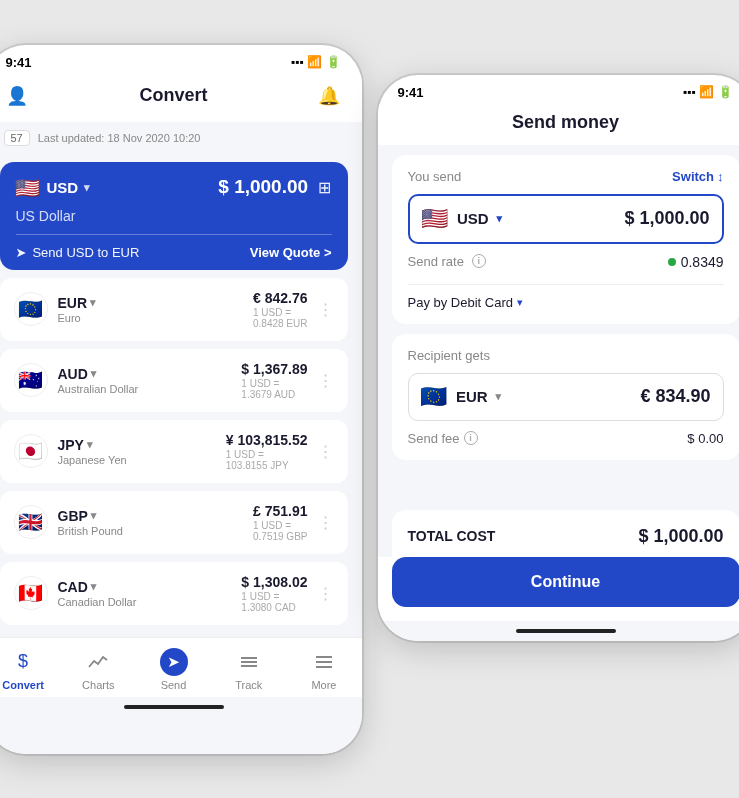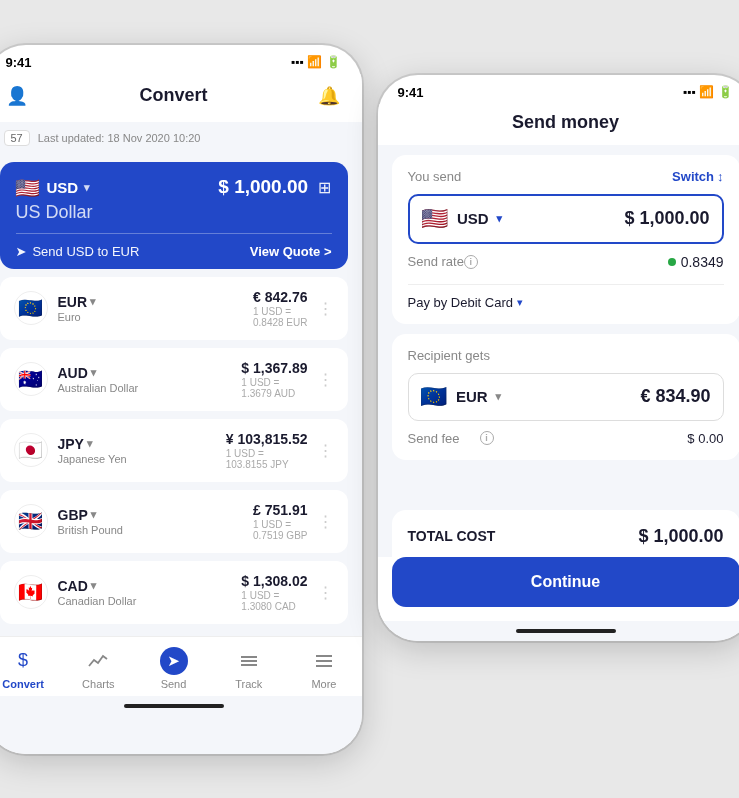--- a/index.html
+++ b/index.html
@@ -109,23 +109,23 @@
       align-items: flex-start;
     }
     .currency-label {
       display: flex;
       align-items: center;
       gap: 6px;
       font-size: 15px;
       font-weight: 600;
     }
     .currency-sub {
-      font-size: 18px;
+      font-size: 14px;
       opacity: 0.8;
-      margin-top: 2px;
+      margin-top: 8px;
     }
     .amount {
       font-size: 19px;
       font-weight: 700;
     }
     .calc-icon {
       font-size: 16px;
       opacity: 0.9;
       margin-top: 2px;
     }
@@ -336,22 +336,22 @@
       display: flex;
       justify-content: space-between;
       align-items: center;
       margin-top: 10px;
       padding-bottom: 4px;
     }
     .rate-label {
       font-size: 13px;
       color: #888;
       display: flex;
-      align-items: flex-end;
-      gap: 0;
+      align-items: flex-start;
+      gap: 8px;
     }
     .rate-value {
       font-size: 14px;
       color: #1a1a2e;
       font-weight: 500;
       display: flex;
       align-items: center;
       gap: 5px;
     }
     .rate-dot {
@@ -411,21 +411,21 @@
       display: flex;
       justify-content: space-between;
       align-items: center;
       margin-top: 10px;
       font-size: 13px;
     }
     .fee-label {
       color: #888;
       display: flex;
       align-items: center;
-      gap: 20px;
+      gap: 4px;
     }
     .fee-value {
       color: #1a1a2e;
       font-weight: 500;
     }
 
     .total-section {
       background: #fff;
       margin: 0 14px 0;
       border-radius: 14px 14px 0 0;

